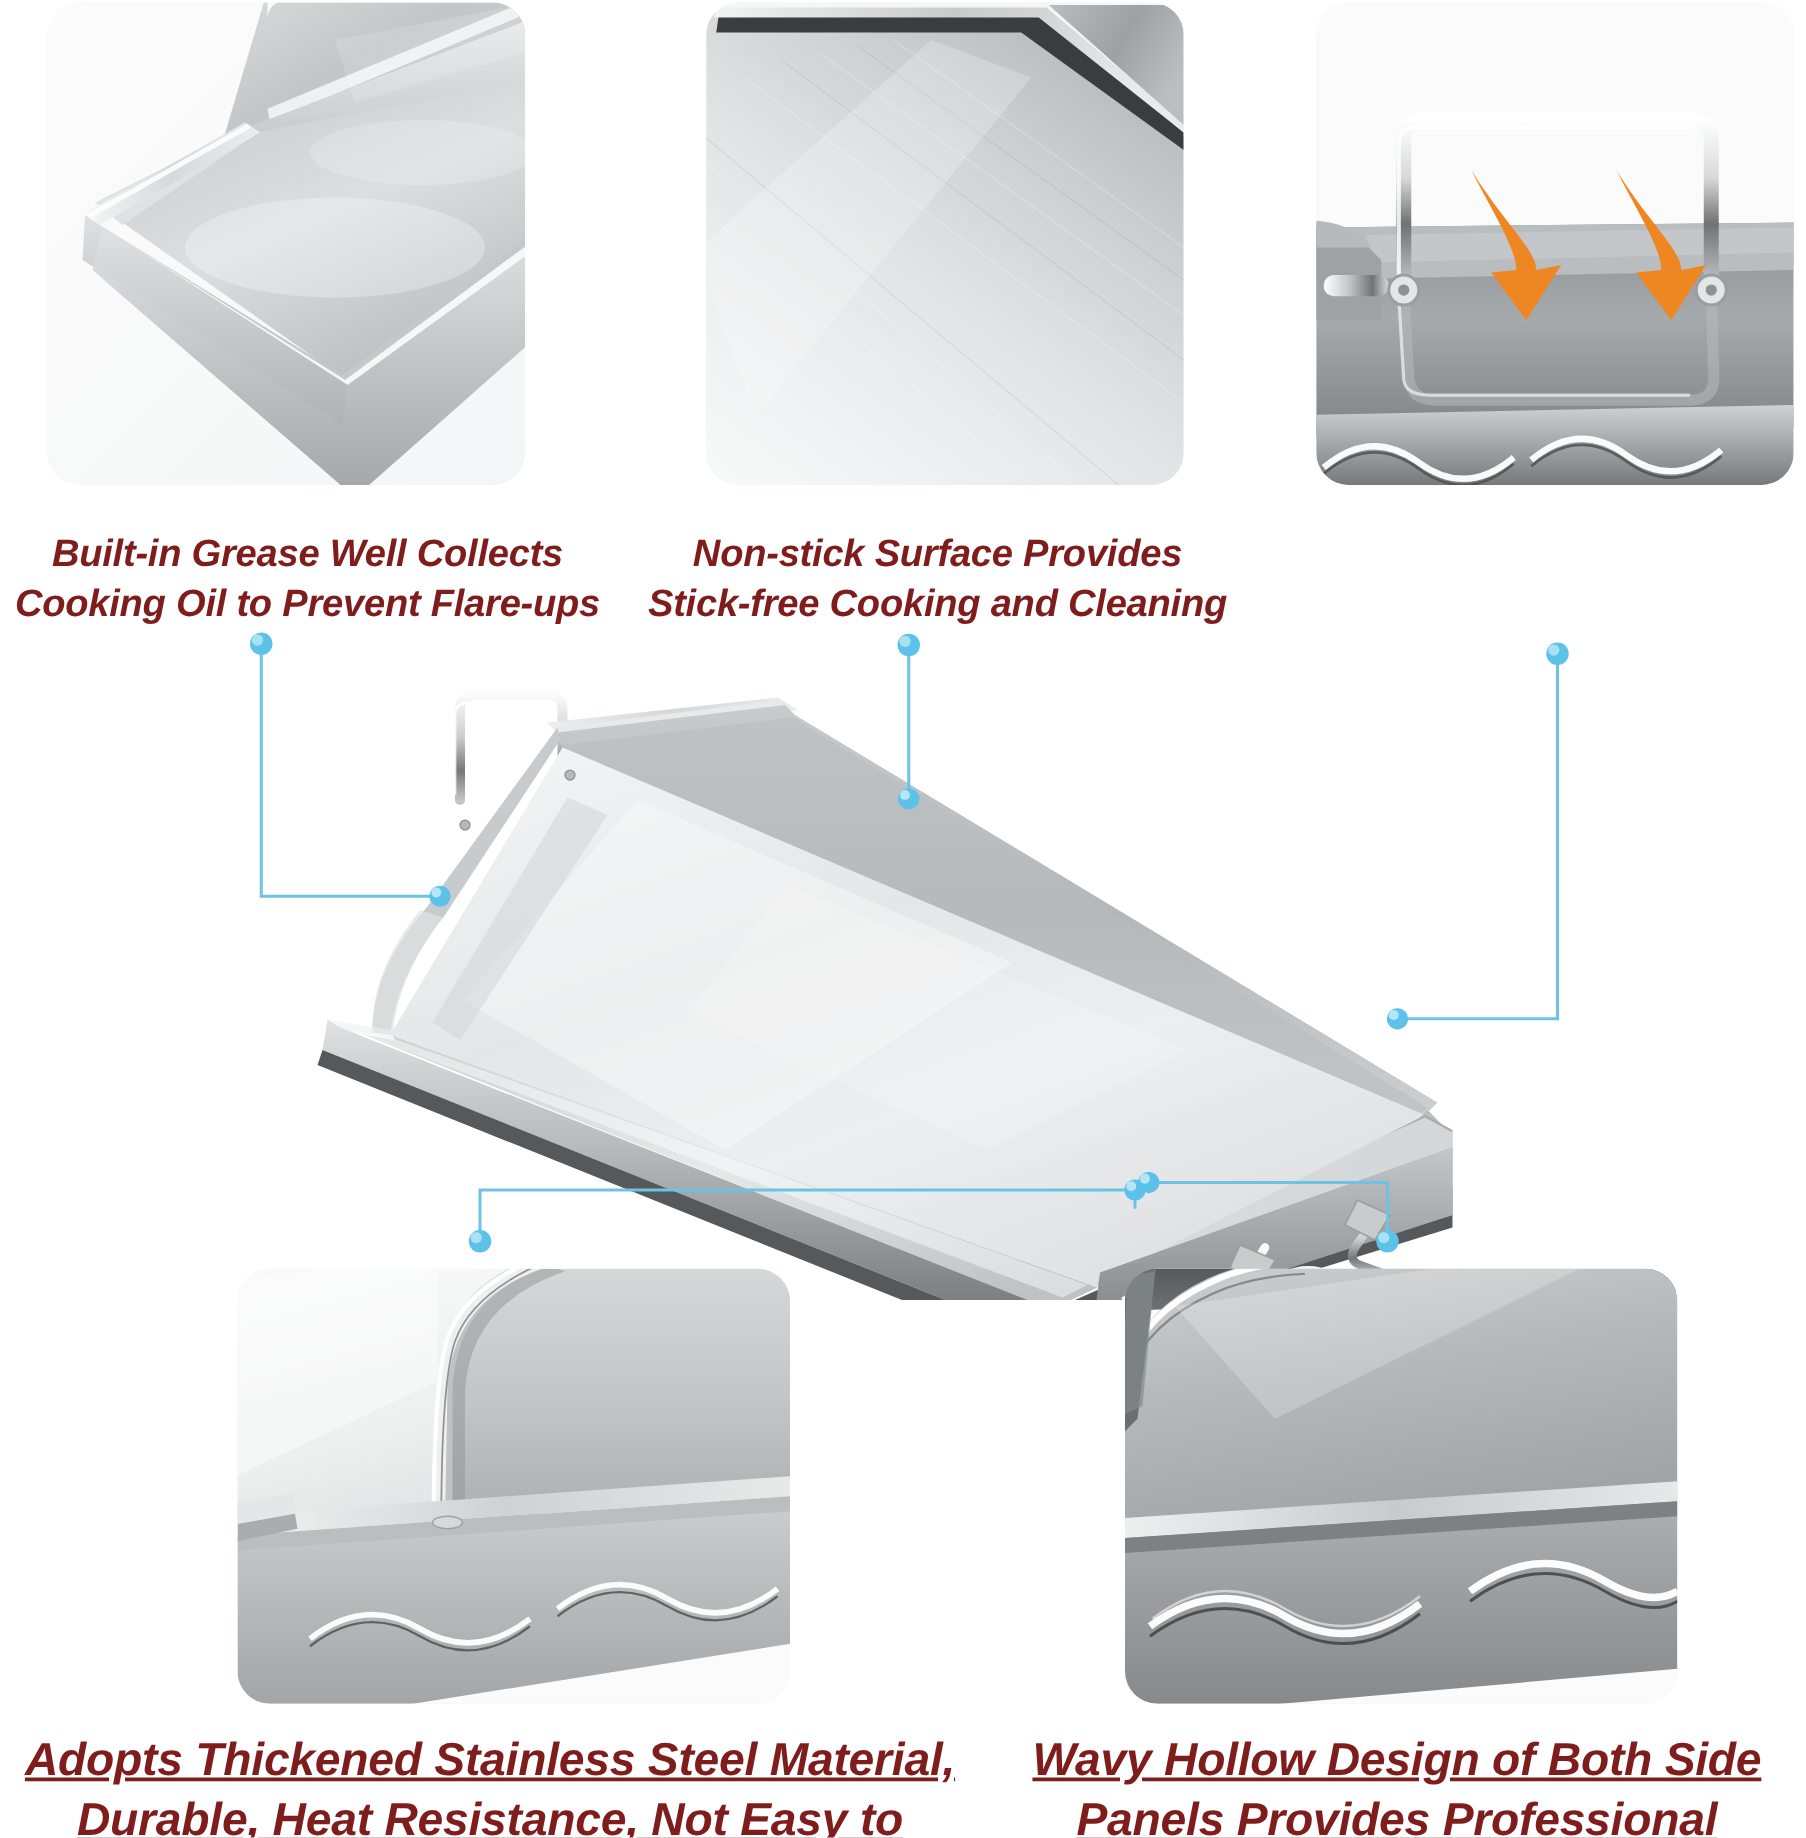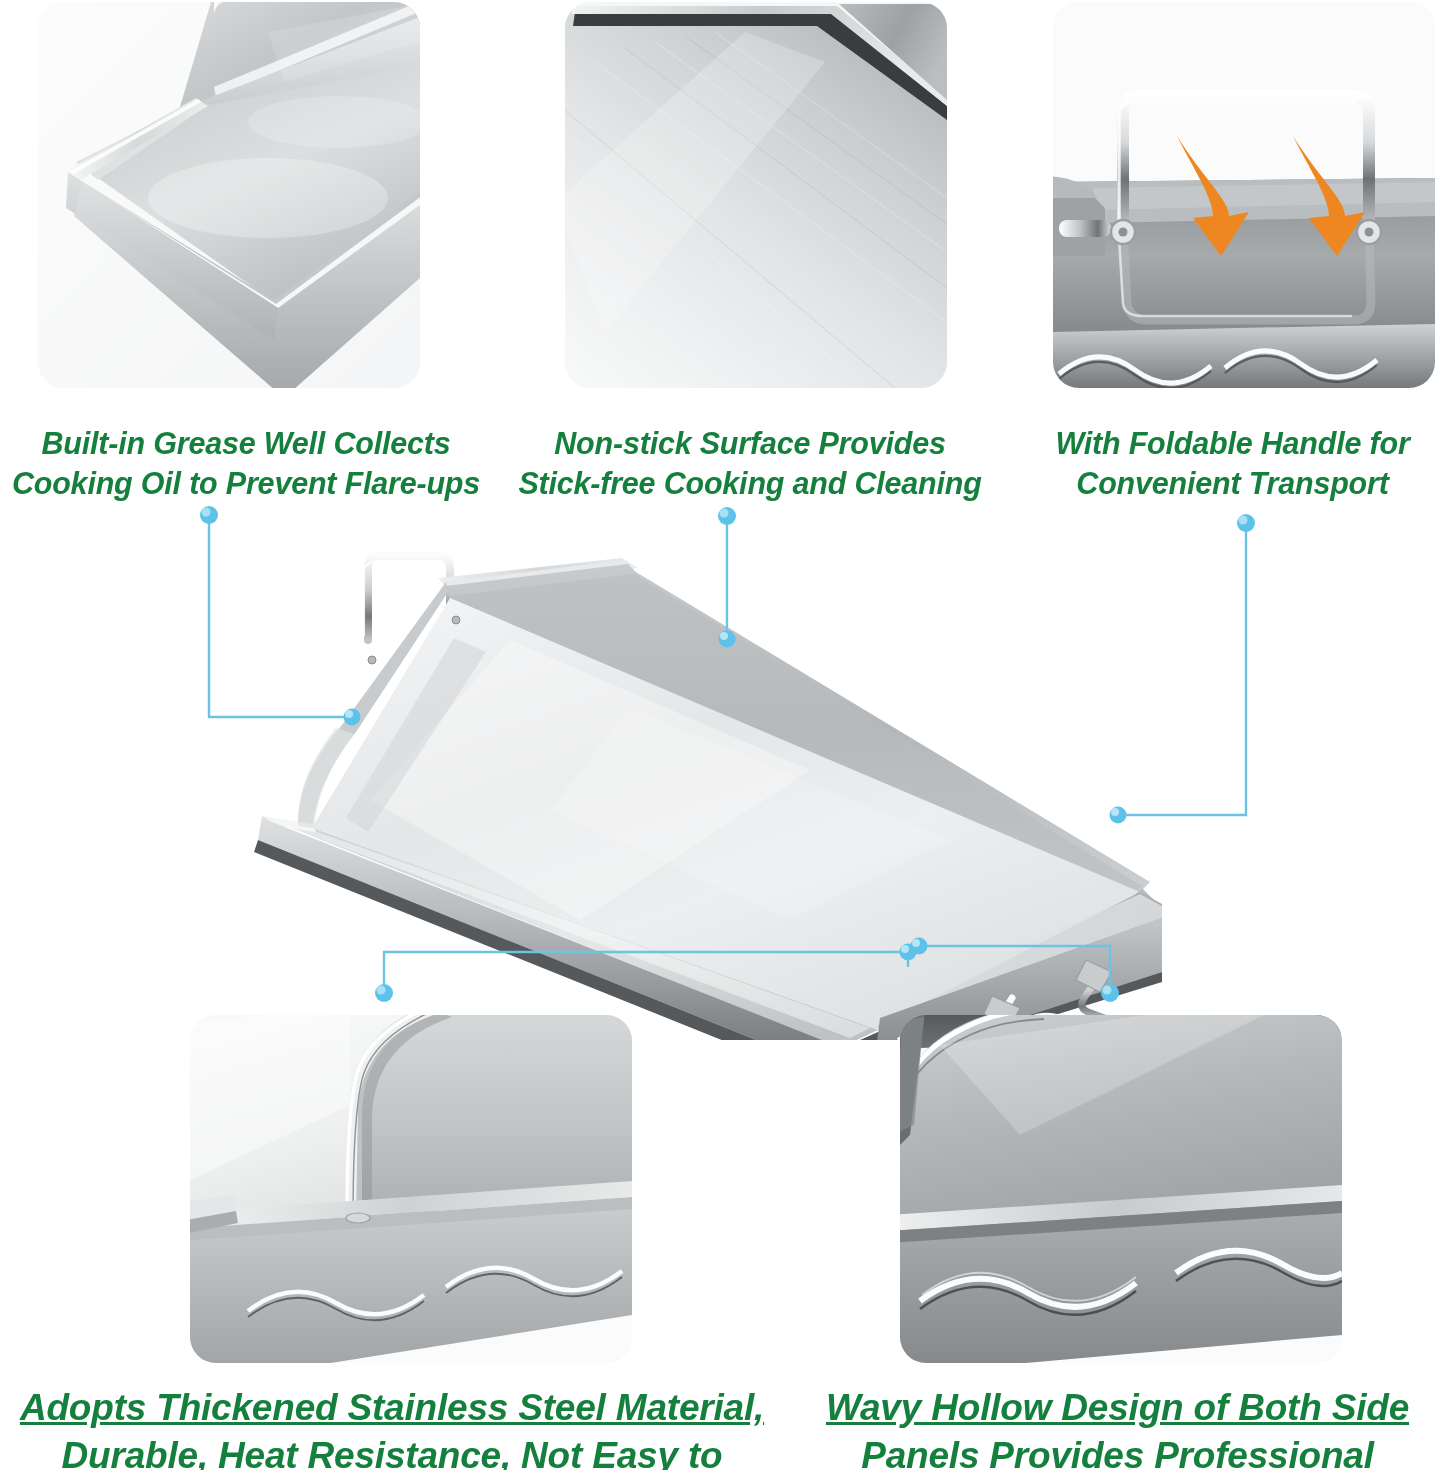--- a/index.html
+++ b/index.html
@@ -28,21 +28,21 @@
     background: #f2f3f4;
   }
   .thumb svg { display: block; width: 100%; height: 100%; }
 
   
   .caption {
     position: absolute;
     text-align: center;
     font-weight: bold;
     font-style: italic;
-    color: #15803d;
+    color: #7f1d1d;
     line-height: 1.30;
     letter-spacing: -0.2px;
     white-space: pre-line;
     font-stretch: condensed;
   }
   .cap-top   { font-size: 30.5px; }
   .cap-bot   { font-size: 37px; text-decoration: underline; }
 
   
   #callouts {
@@ -255,22 +255,20 @@
       </g>
     </svg>
   </div>
 
   <div class="caption cap-top" style="left:0px; top:424px; width:492px;">Built-in Grease Well Collects
 Cooking Oil to Prevent Flare-ups</div>
 
   <div class="caption cap-top" style="left:500px; top:424px; width:500px;">Non-stick Surface Provides
 Stick-free Cooking and Cleaning</div>
 
-  <div class="caption cap-top" style="left:1020px; top:424px; width:425px;">With Foldable Handle for
-Convenient Transport</div>
 
   <div id="hero">
     <svg viewBox="0 0 960 520" preserveAspectRatio="none">
       <defs>
         <linearGradient id="h_cook" x1="0.15" y1="0" x2="0.85" y2="1">
           <stop offset="0" stop-color="#f2f3f4"></stop>
           <stop offset="0.35" stop-color="#e4e6e7"></stop>
           <stop offset="0.62" stop-color="#eceeef"></stop>
           <stop offset="1" stop-color="#dcdedf"></stop>
         </linearGradient>

